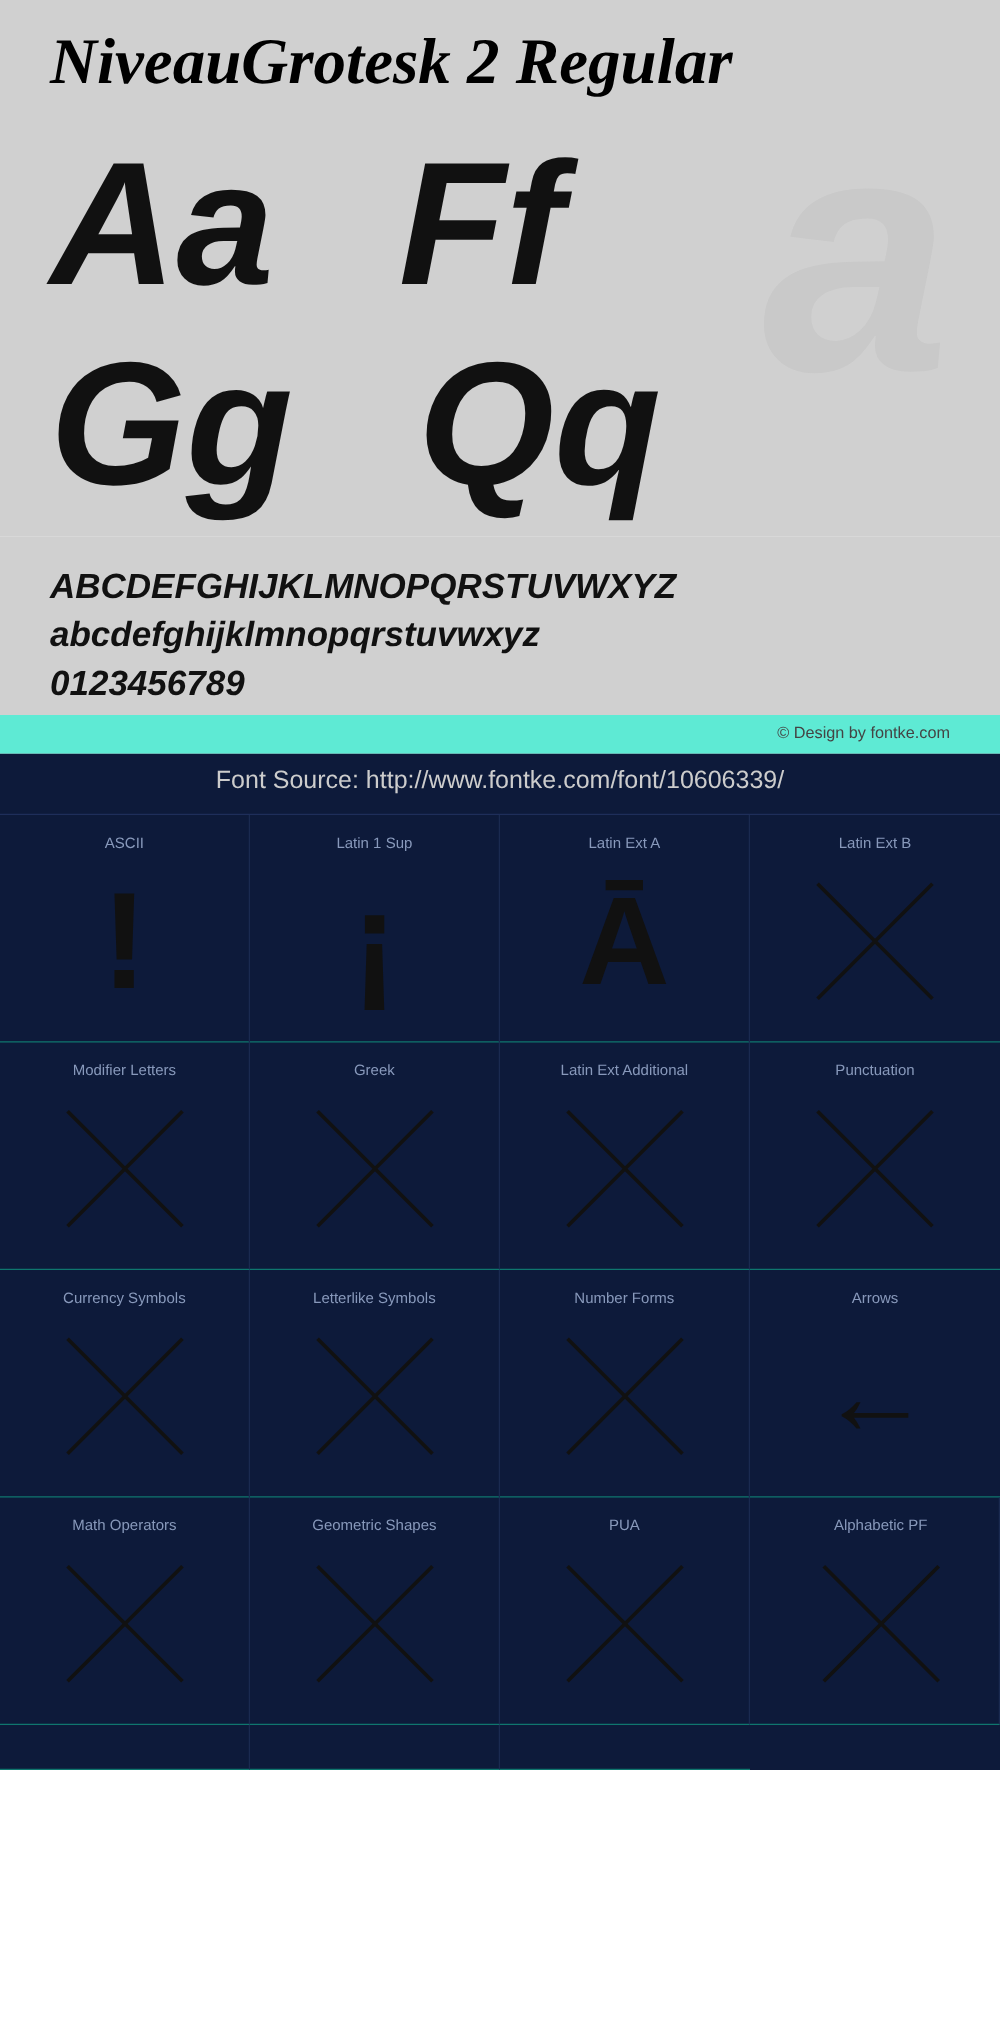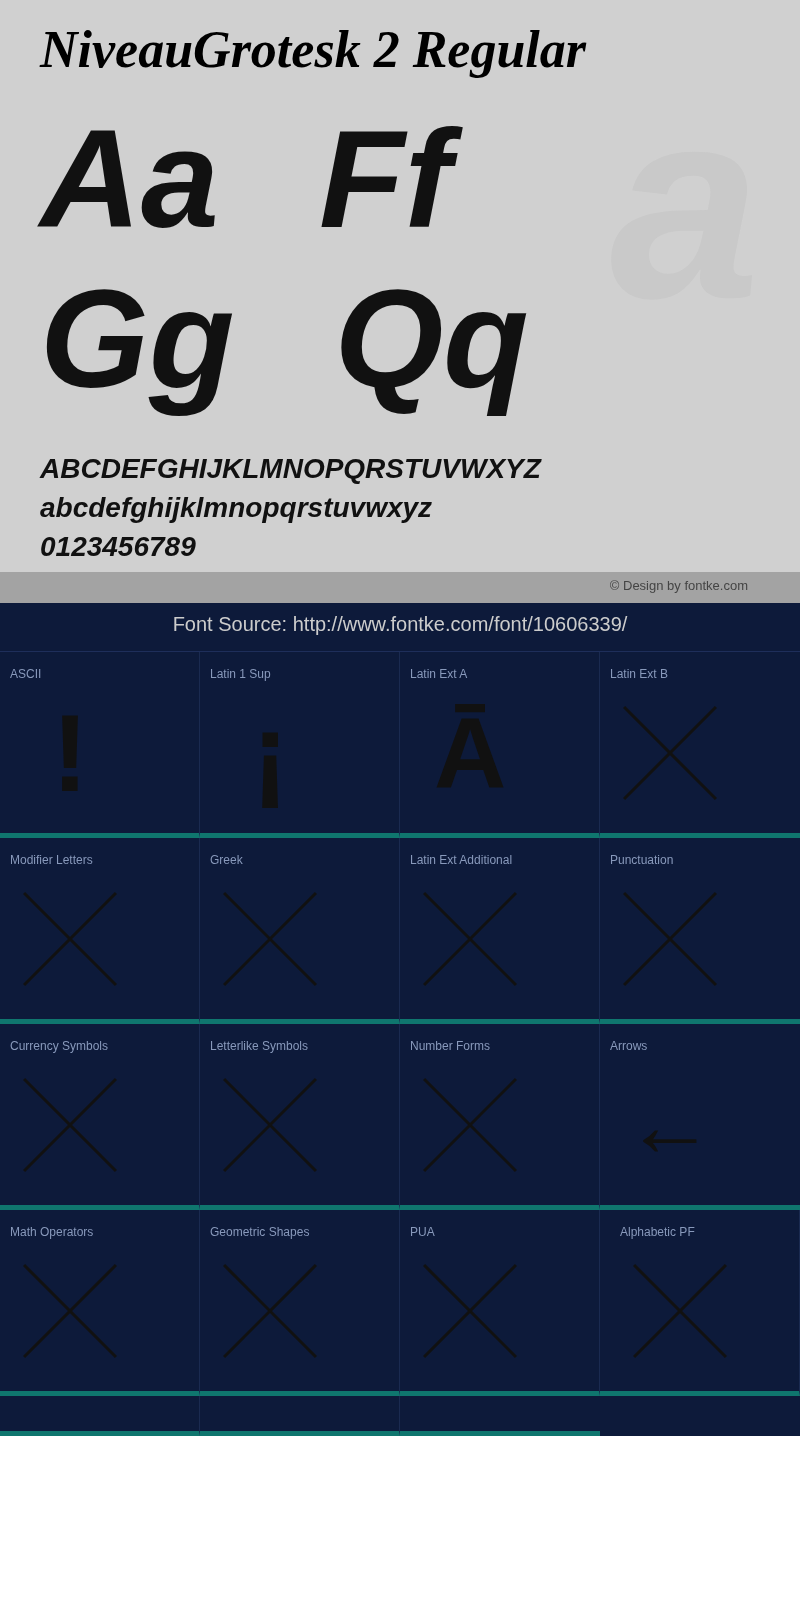--- a/index.html
+++ b/index.html
@@ -67,22 +67,22 @@
       font-size: 28px;
       font-weight: 900;
       font-style: italic;
       color: #111;
       line-height: 1.4;
     }
     .copyright-line {
       text-align: right;
       font-size: 13px;
       color: #444;
-      padding: 6px 52px 10px 0;
-      background: #a3a3a3;
+      padding: 6px 40px 10px 0;
+      background: #5eead4;
     }
 
     
     .dark-section {
       background: #0d1a3a;
       color: #fff;
     }
     .font-source {
       text-align: center;
       font-size: 20px;
@@ -91,23 +91,23 @@
       border-bottom: 1px solid #1e2e5a;
     }
 
     .glyphs-grid {
       display: grid;
       grid-template-columns: repeat(4, 1fr);
     }
     .glyph-cell {
       display: flex;
       flex-direction: column;
-      align-items: flex-start;
+      align-items: center;
       padding: 15px 10px 20px 10px;
-      border-bottom: 5px solid #0f766e;
+      border-bottom: 1px solid #0f766e;
       border-right: 1px solid #1a2a50;
     }
     .glyph-cell:nth-child(4n) {
       border-right: none;
     }
     .glyph-cell-label {
       font-size: 12px;
       color: #8899bb;
       margin-bottom: 12px;
       text-align: center;

